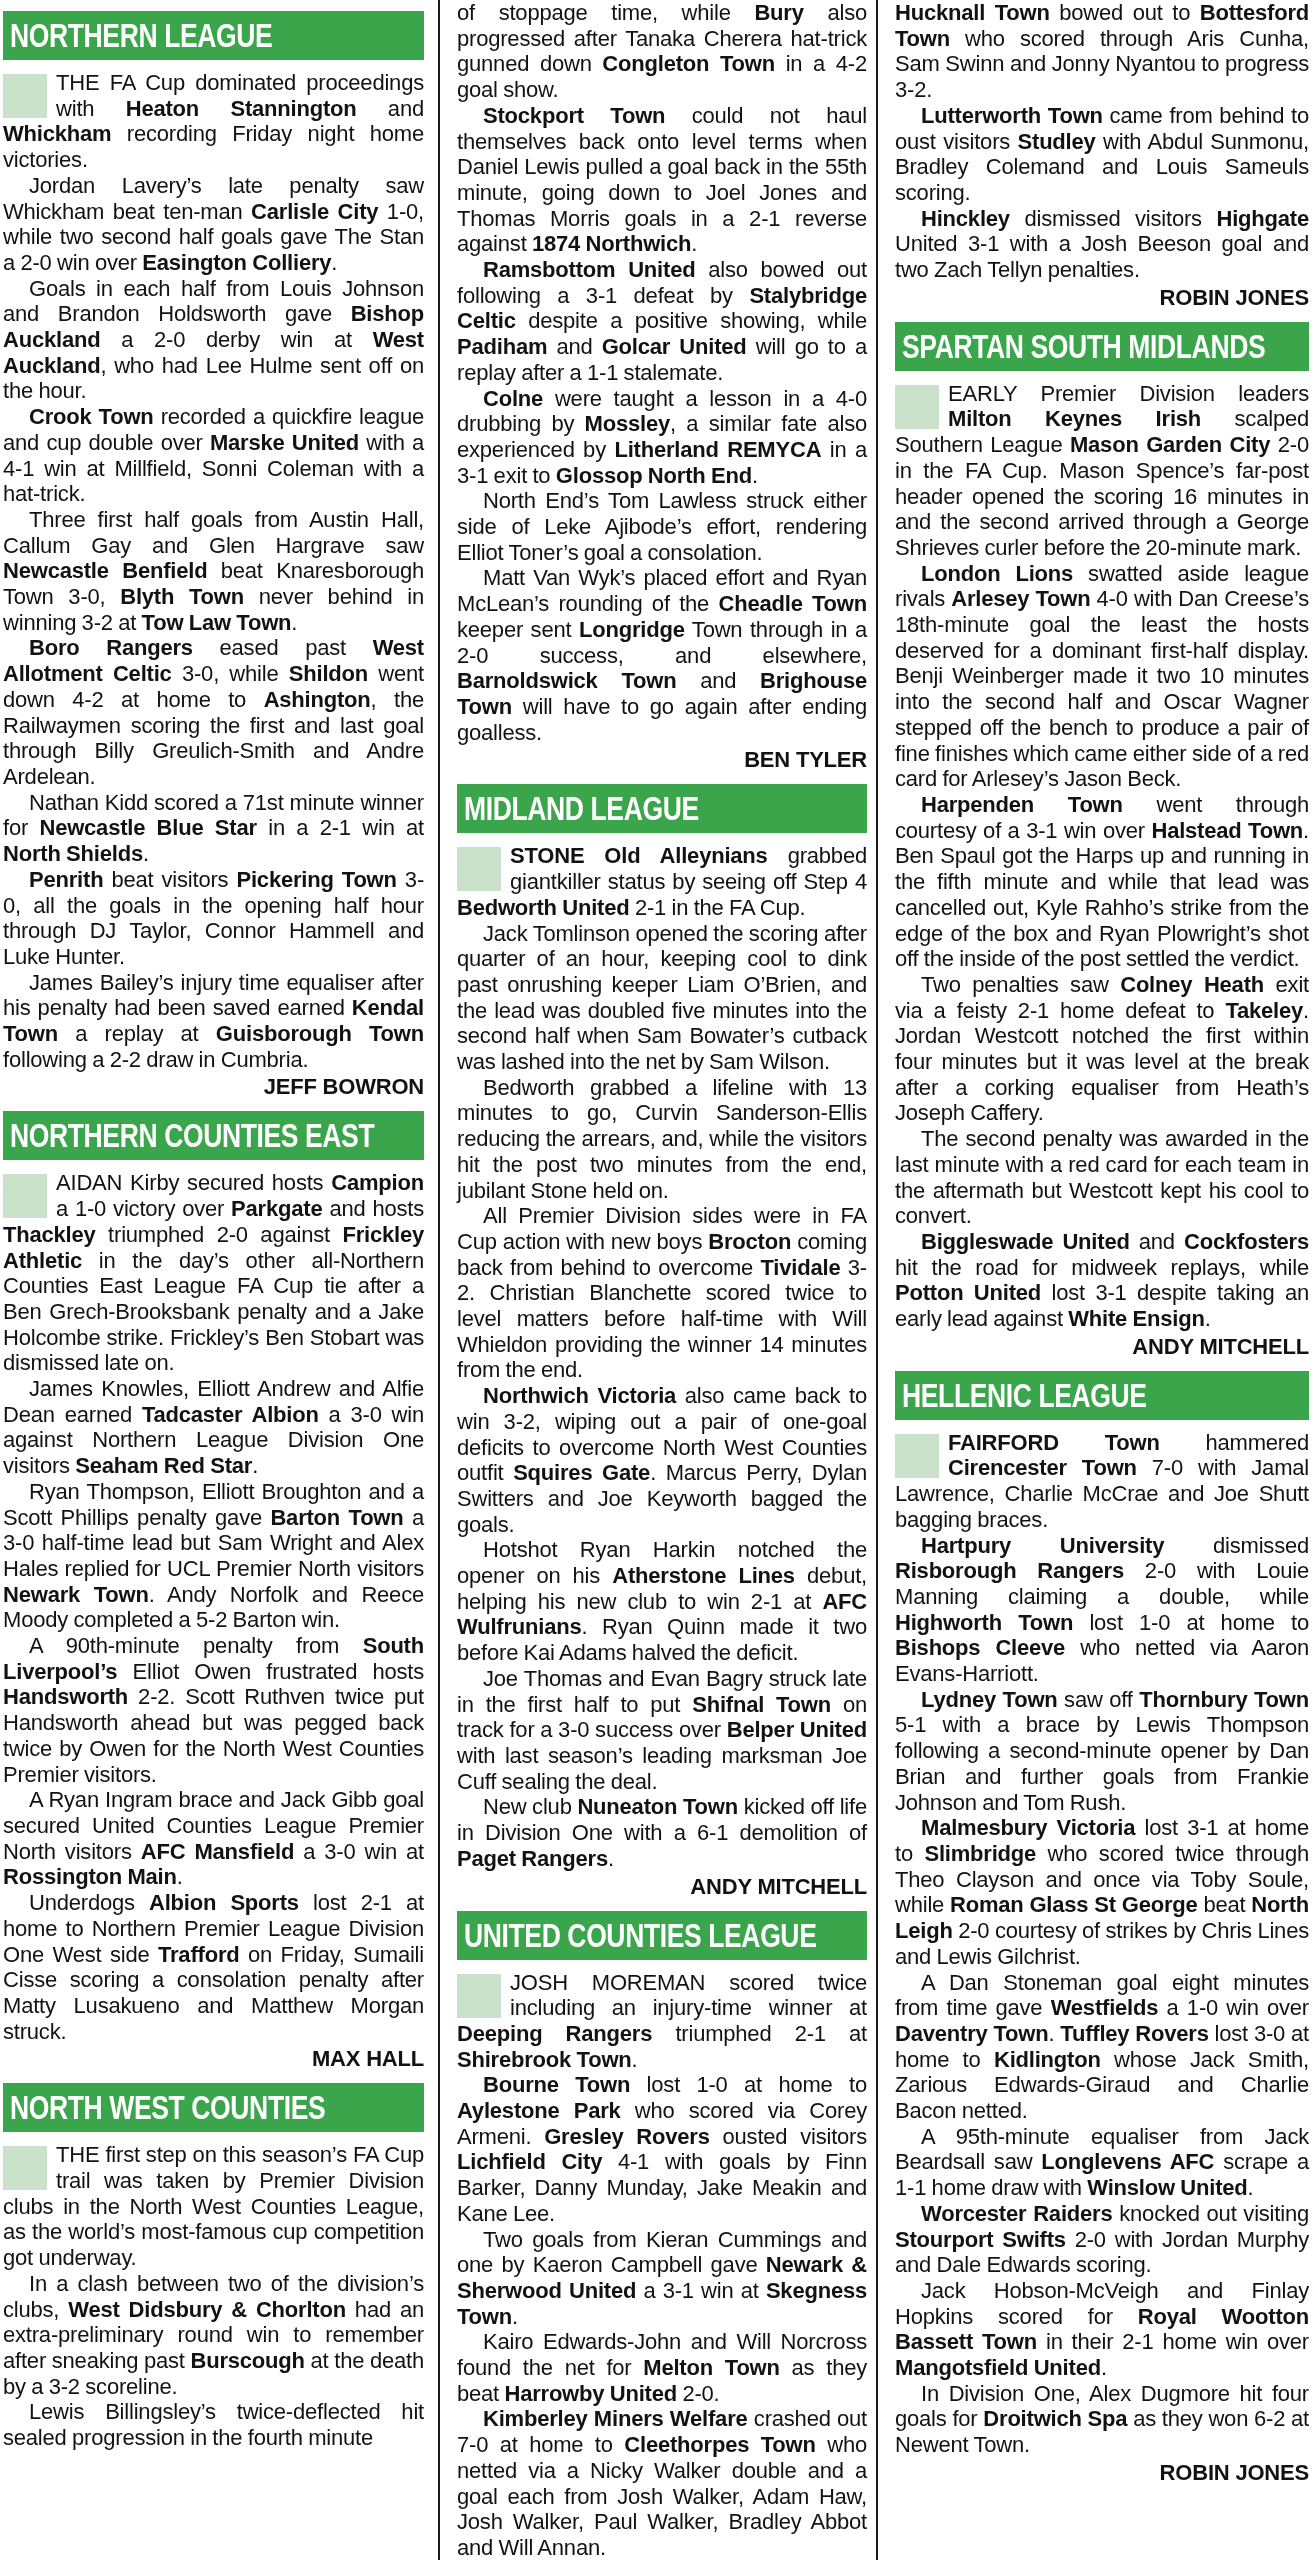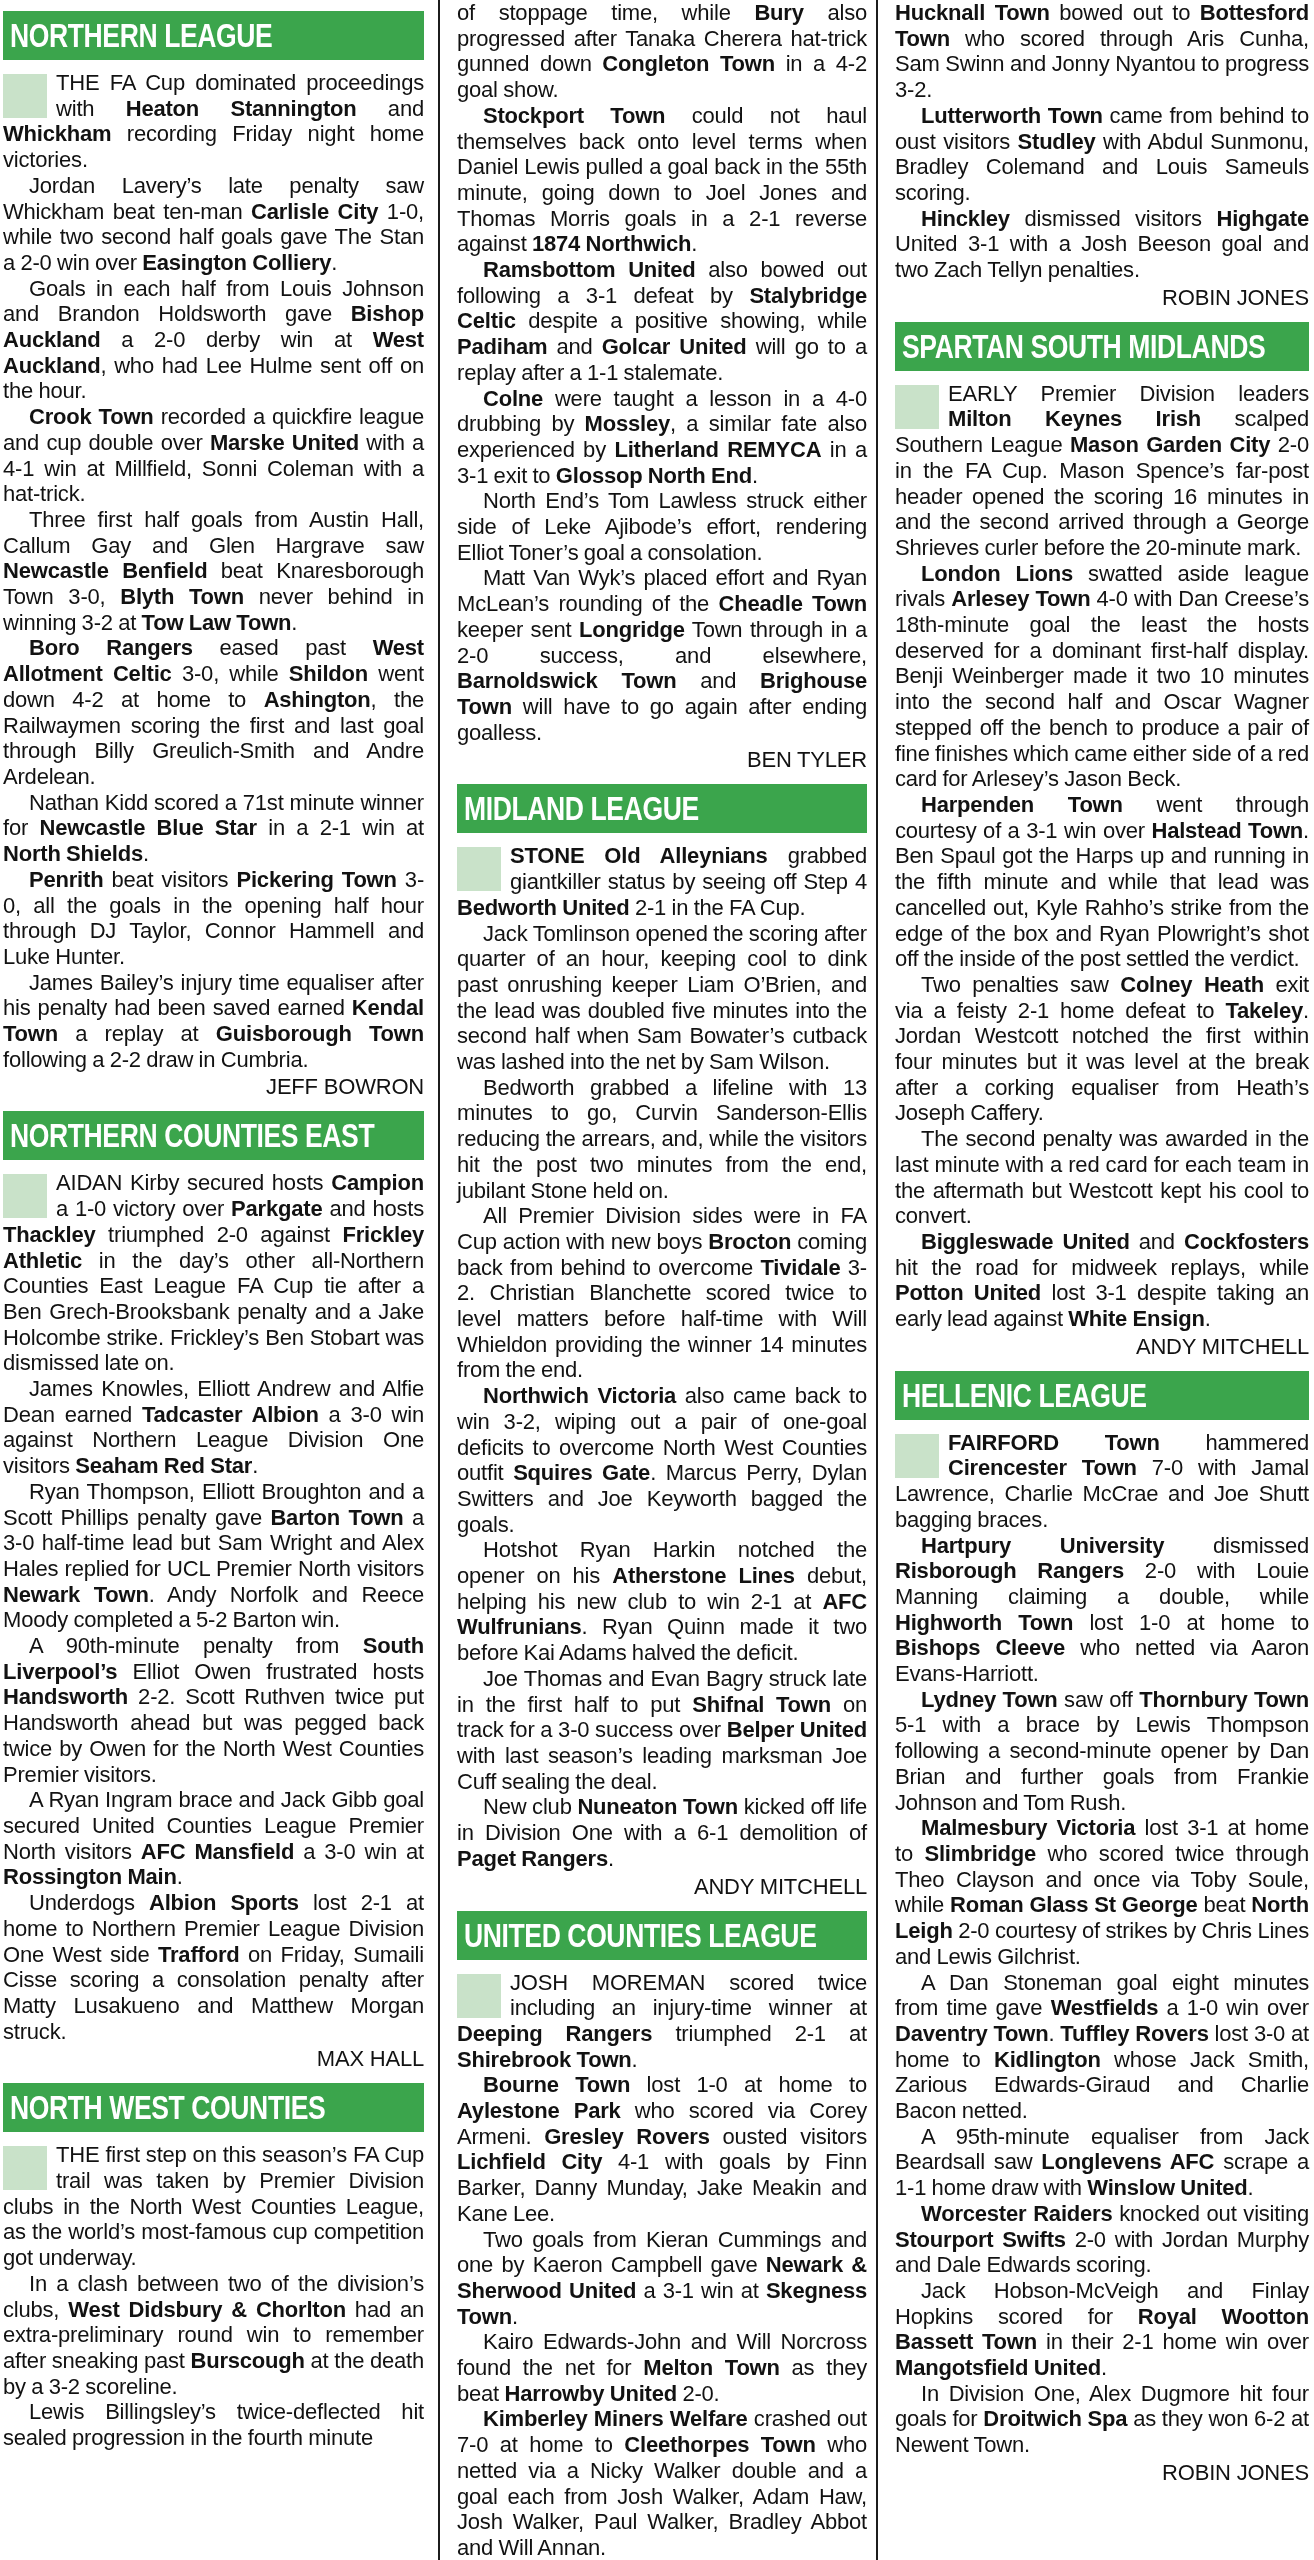--- a/index.html
+++ b/index.html
@@ -56,21 +56,21 @@
   }
   .para.indent{text-indent:26px;}
   .para b{font-weight:700;}
   .dropcap{
     float:left;
     width:44px;height:44px;
     background:var(--dropcap);
     margin:4px 9px 2px 0;
   }
   .byline{
-    font-weight:400;
+    font-weight:700;
     font-size:22px;
     line-height:26px;
     text-align:right;
     margin:2px 0 3px 0;
     letter-spacing:-0.2px;
   }
 </style>
 </head>
 <body>
 

